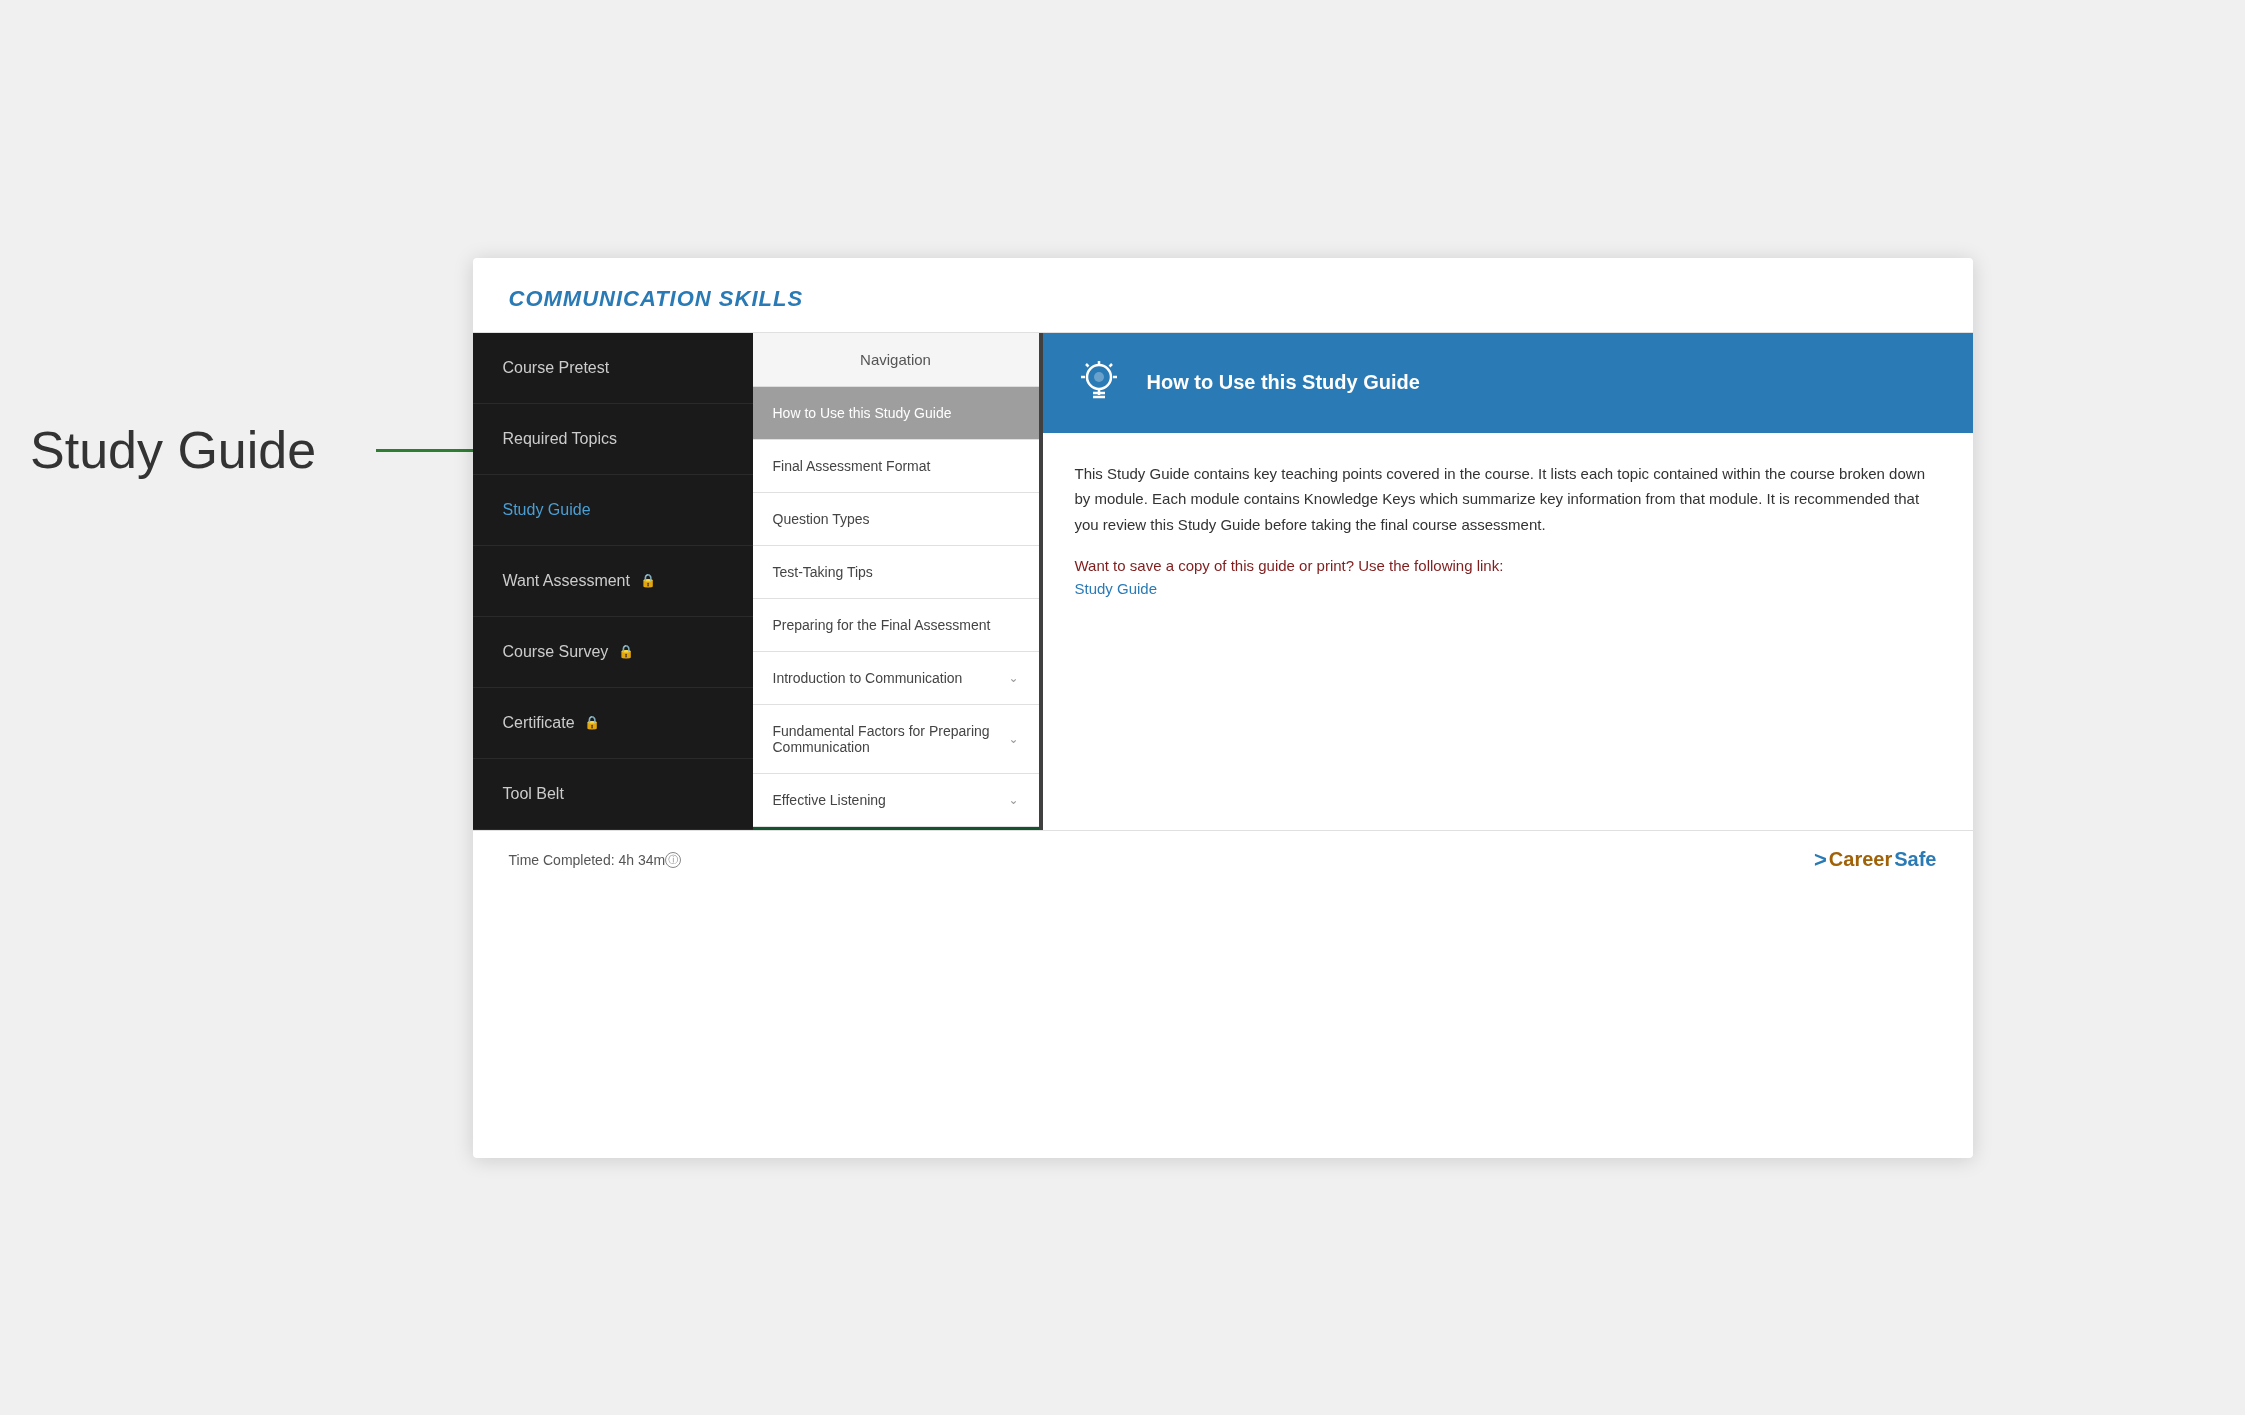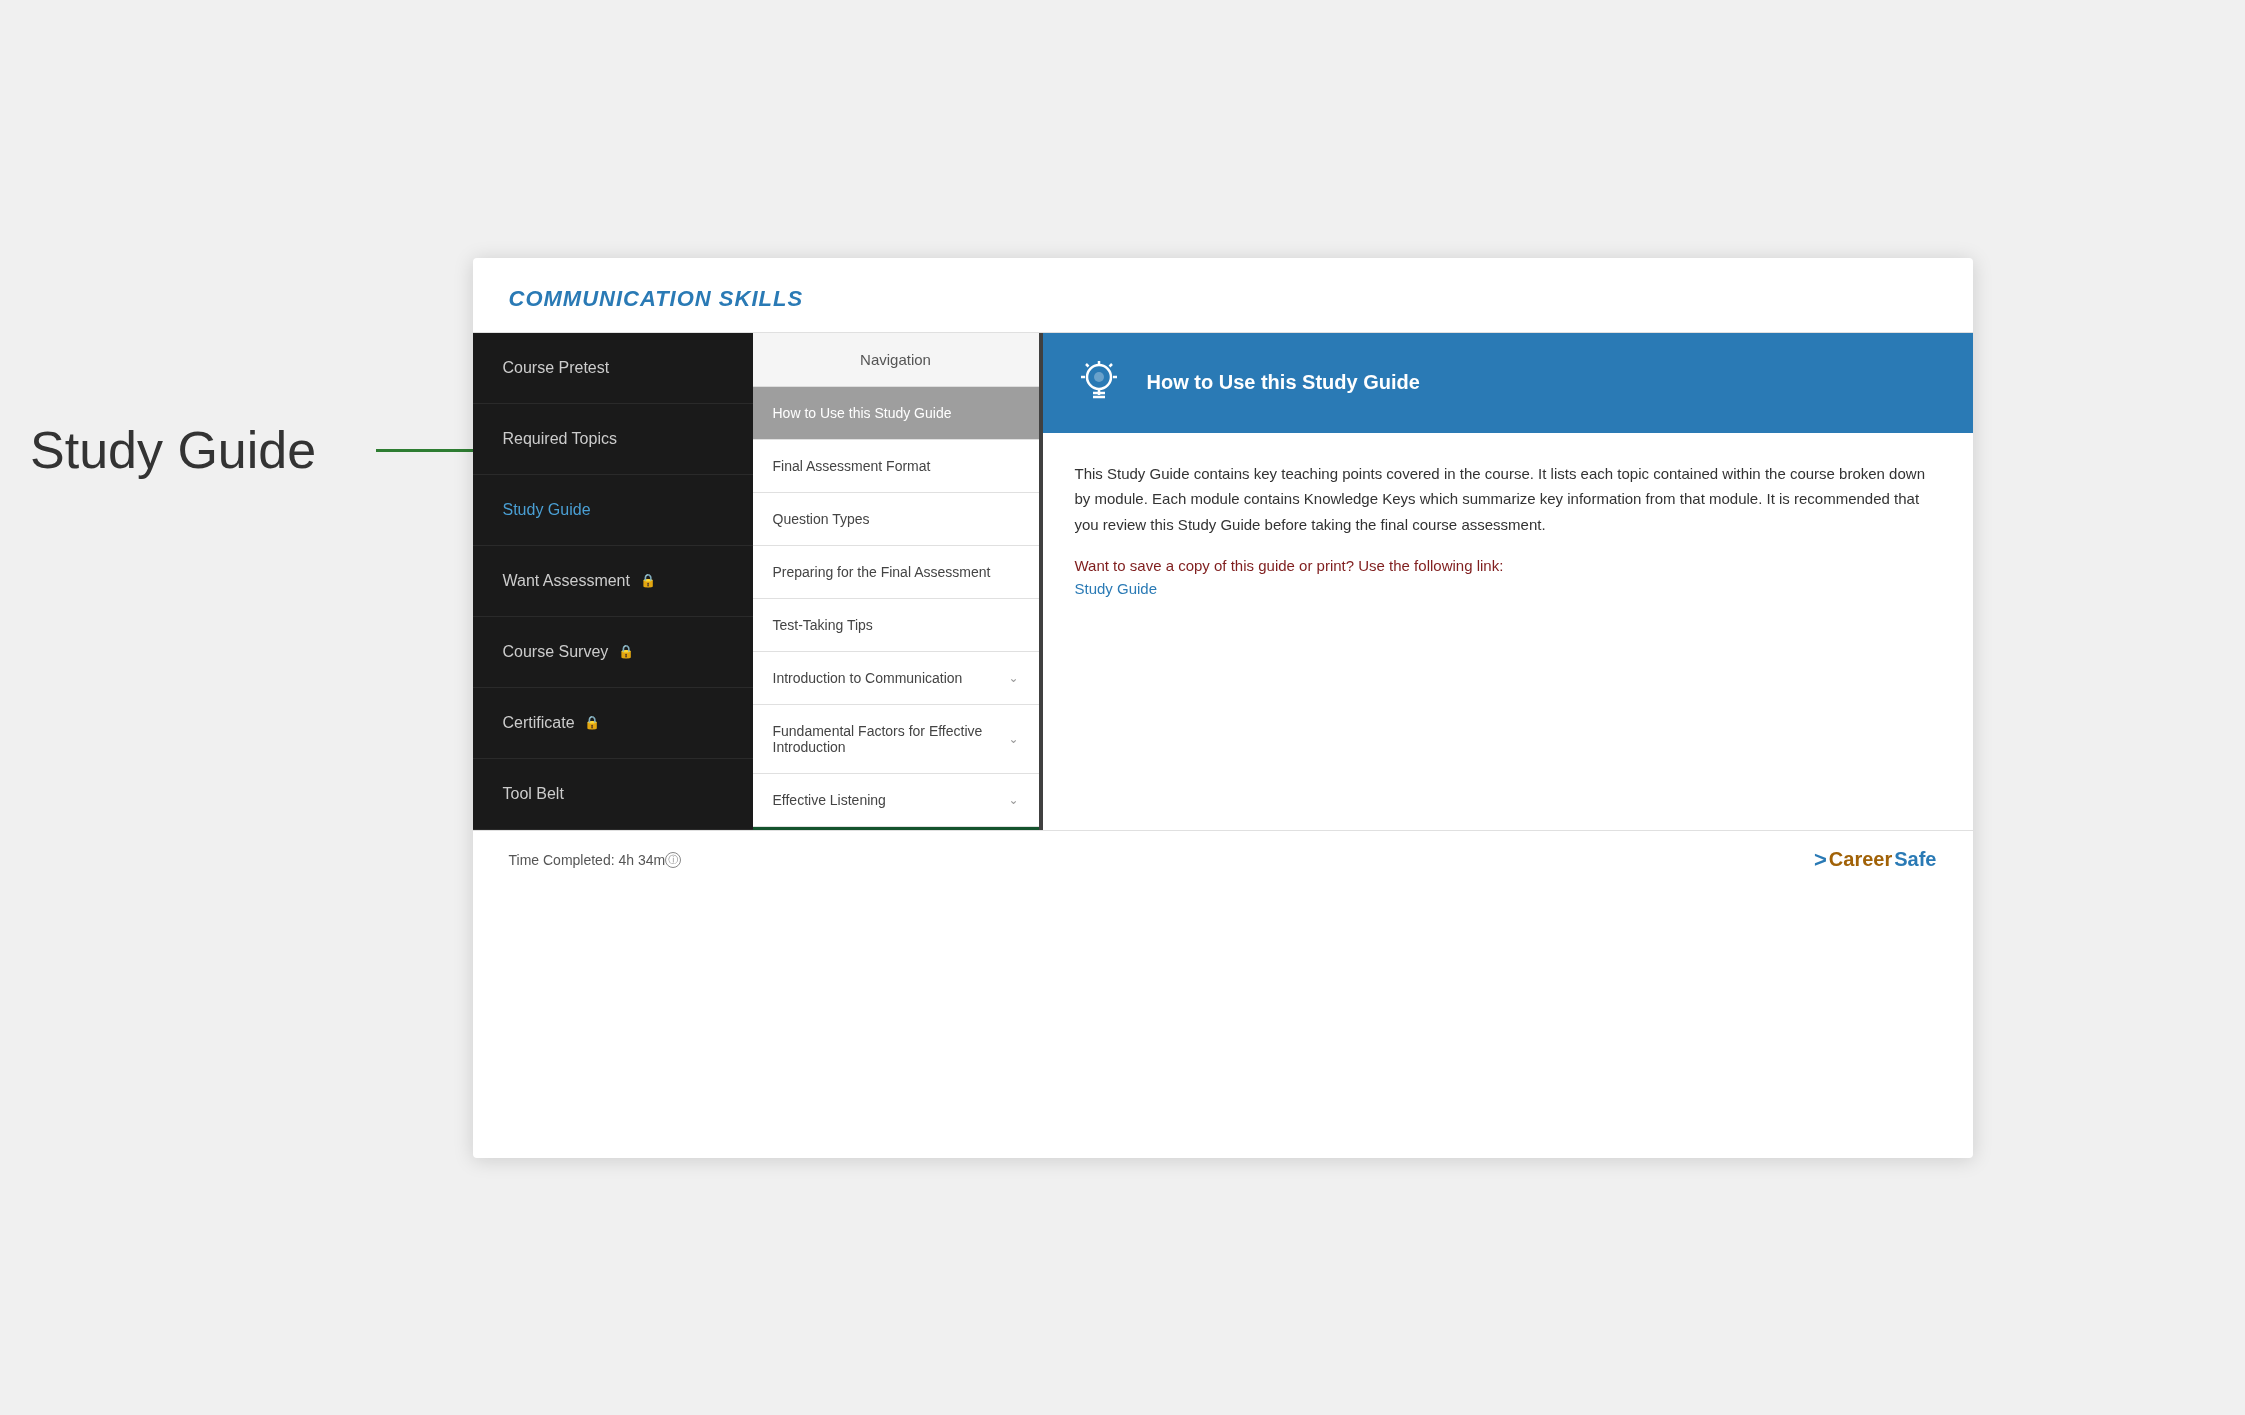--- a/index.html
+++ b/index.html
@@ -289,31 +289,31 @@
       <div class="nav-item active">
         <span>How to Use this Study Guide</span>
       </div>
       <div class="nav-item">
         <span>Final Assessment Format</span>
       </div>
       <div class="nav-item">
         <span>Question Types</span>
       </div>
       <div class="nav-item">
+        <span>Test-Taking Tips</span>
+      </div>
+      <div class="nav-item">
         <span>Preparing for the Final Assessment</span>
-      </div>
-      <div class="nav-item">
-        <span>Test-Taking Tips</span>
       </div>
       <div class="nav-item">
         <span>Introduction to Communication</span>
         <span class="chevron-icon">⌄</span>
       </div>
       <div class="nav-item">
-        <span>Fundamental Factors for Effective Introduction</span>
+        <span>Fundamental Factors for Preparing Communication</span>
         <span class="chevron-icon">⌄</span>
       </div>
       <div class="nav-item">
         <span>Effective Listening</span>
         <span class="chevron-icon">⌄</span>
       </div>
     </div>
 
     <div class="right-panel">
       <div class="content-header">

